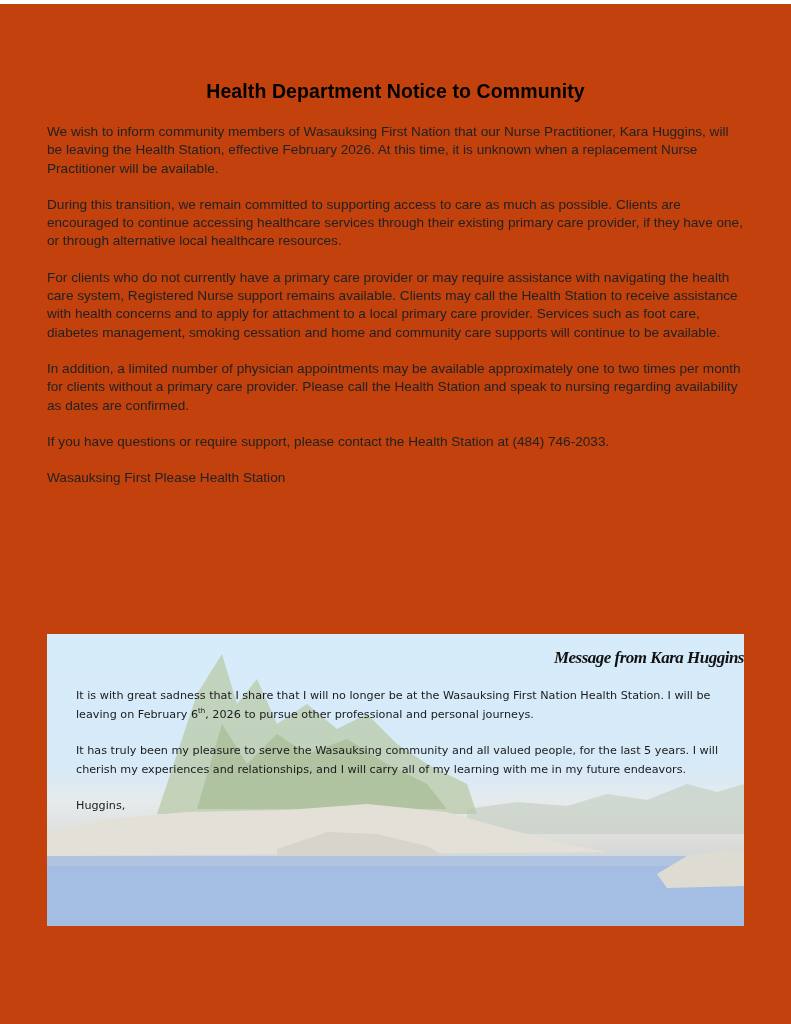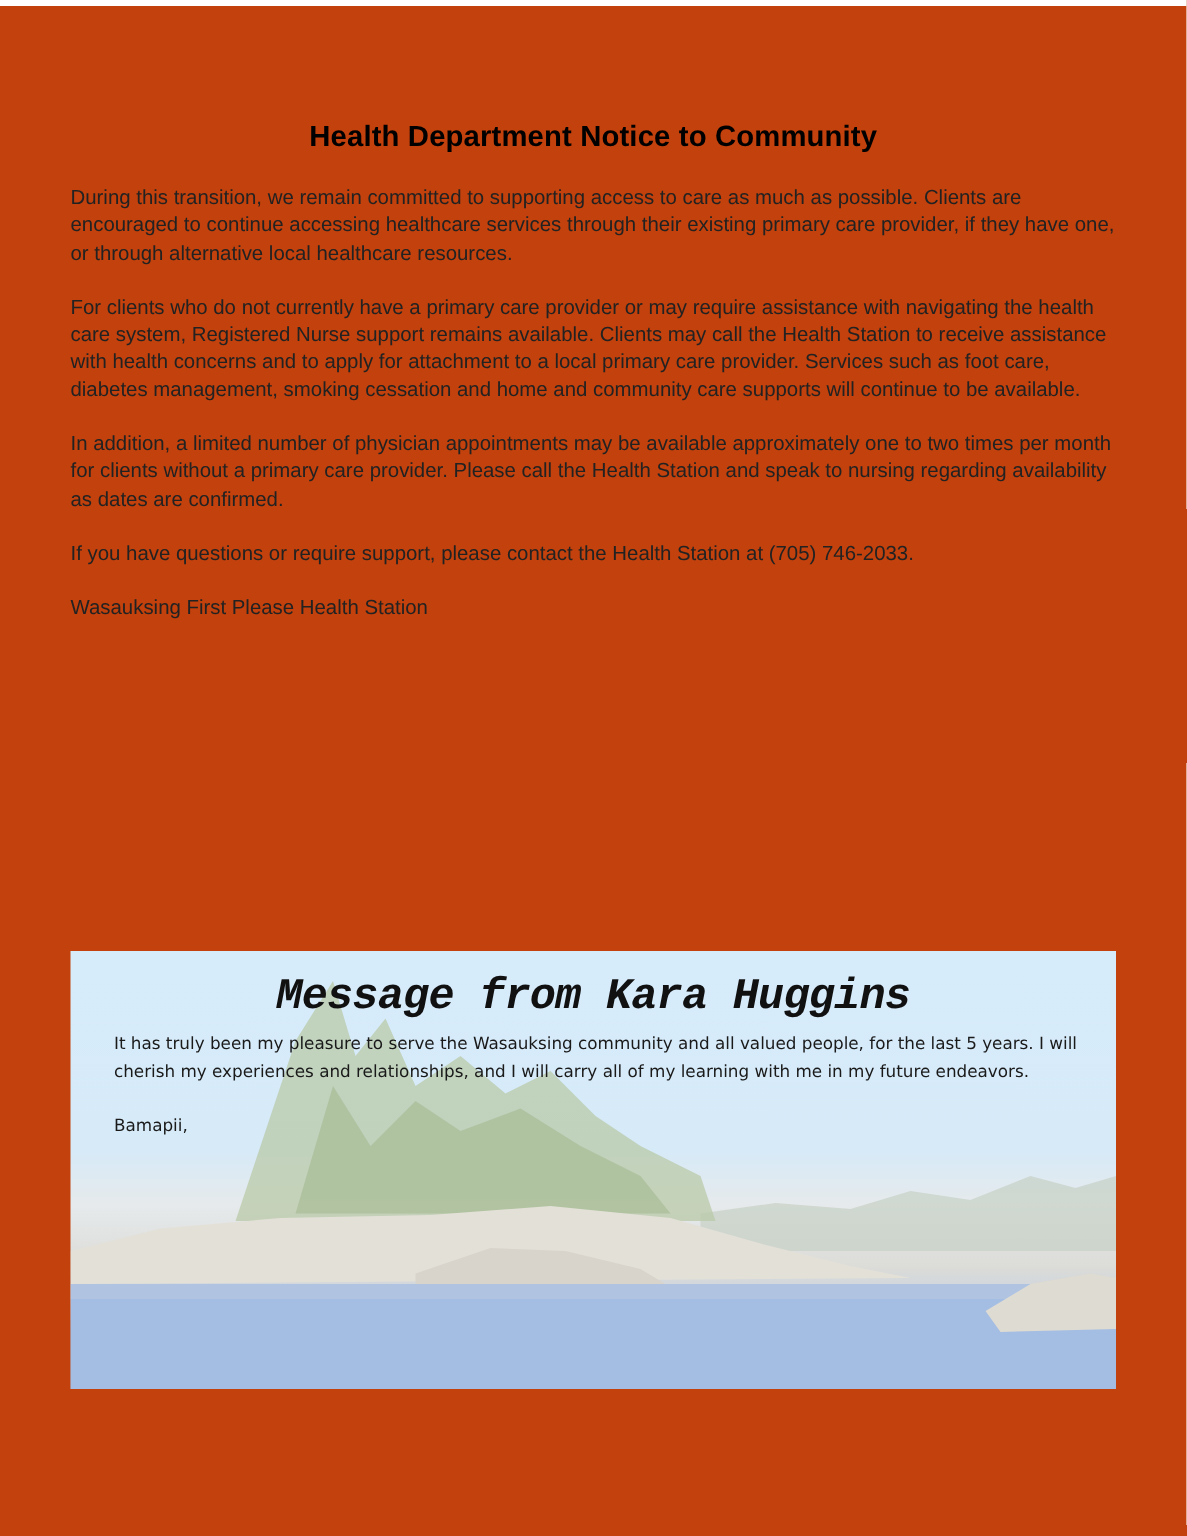--- a/index.html
+++ b/index.html
@@ -16,44 +16,45 @@
     }
     .body-text p { margin: 0 0 18px 0; }
     .body-text p.sig { margin: 0; }
     .message-box {
       position: absolute; left: 47px; top: 630px; width: 697px; height: 292px; overflow: hidden;
       background: linear-gradient(to bottom, #d7ecfb 0%, #d6eaf8 45%, #e6eaec 58%, #dcdcd8 72%, #c9d3e0 80%, #a9c0e0 86%, #a5bde0 100%);
     }
     .scene { position: absolute; left: 0; top: 0; width: 697px; height: 292px; }
     .message-inner { position: absolute; left: 0; top: 0; width: 697px; height: 292px; }
     .msg-title {
-      position: absolute; left: 0; top: 14px; width: 697px; text-align: center;
-      font-family: Liberation Mono, monospace; font-style: italic; font-weight: bold; font-size: 29px; color: #111;
+      position: absolute; left: 0; top: 14px; width: 697px; text-align: right;
+      font-family: Liberation Serif, serif; font-style: italic; font-weight: bold; font-size: 17px; color: #111;
       letter-spacing: -0.5px;
     }
     .msg-body {
       position: absolute; left: 29px; top: 53px; width: 650px;
       font-family: "DejaVu Sans", sans-serif; font-size: 11.2px; line-height: 18.5px; color: #1a1a1a;
     }
     .msg-body p { margin: 0 0 18px 0; }
     .msg-body p.closing { margin: 0; }
     .msg-body .sign-name { font-family: "DejaVu Serif", serif; font-style: italic; font-weight: bold; font-size: 11.5px; }
     sup { font-size: 7px; vertical-align: super; line-height: 0; }
   </style>
 </head>
 <body>
 
 <div class="page">
   <div class="title">Health Department Notice to Community</div>
 
   <div class="body-text">
+    <p>We wish to inform community members of Wasauksing First Nation that our Nurse Practitioner, Kara Huggins, will be leaving the Health Station, effective February 2026. At this time, it is unknown when a replacement Nurse Practitioner will be available.</p>
     <p>During this transition, we remain committed to supporting access to care as much as possible. Clients are encouraged to continue accessing healthcare services through their existing primary care provider, if they have one, or through alternative local healthcare resources.</p>
     <p>For clients who do not currently have a primary care provider or may require assistance with navigating the health care system, Registered Nurse support remains available. Clients may call the Health Station to receive assistance with health concerns and to apply for attachment to a local primary care provider. Services such as foot care, diabetes management, smoking cessation and home and community care supports will continue to be available.</p>
     <p>In addition, a limited number of physician appointments may be available approximately one to two times per month for clients without a primary care provider. Please call the Health Station and speak to nursing regarding availability as dates are confirmed.</p>
-    <p>If you have questions or require support, please contact the Health Station at (705) 746-2033.</p>
+    <p>If you have questions or require support, please contact the Health Station at (484) 746-2033.</p>
     <p class="sig">Wasauksing First Please Health Station</p>
   </div>
 
   <div class="message-box">
     <svg class="scene" viewBox="0 0 697 292" preserveAspectRatio="none">
 
       <path d="M420 175 L470 168 L520 172 L560 160 L600 166 L640 150 L670 158 L697 150 L697 200 L420 200 Z" fill="#c6d0c4" opacity="0.7"></path>
 
       <path d="M110 180 L130 120 L150 60 L175 20 L190 70 L210 45 L230 90 L260 70 L290 95 L320 80 L350 110 L380 130 L420 150 L430 180 Z" fill="#b9c9a8" opacity="0.75"></path>
       <path d="M150 175 L175 90 L200 130 L230 100 L260 120 L300 105 L340 130 L380 150 L400 175 Z" fill="#a8bc96" opacity="0.7"></path>
@@ -62,18 +63,19 @@
       <path d="M230 215 L280 198 L330 200 L380 212 L400 224 L230 226 Z" fill="#d8d4cc"></path>
       <path d="M610 240 L640 222 L680 215 L697 218 L697 245 L620 248 Z" fill="#d9d6ce"></path>
 
       <rect x="0" y="222" width="697" height="70" fill="#a4bde2"></rect>
       <rect x="0" y="222" width="697" height="10" fill="#b3c6e2" opacity="0.8"></rect>
       <path d="M610 240 L640 222 L680 215 L697 218 L697 252 L620 254 Z" fill="#dedbd3"></path>
     </svg>
     <div class="message-inner">
       <div class="msg-title">Message from Kara Huggins</div>
       <div class="msg-body">
+        <p><span>It is with great sadness that I share that I will no longer be at the Wasauksing First Nation Health Station.   I will be leaving on February 6</span><sup>th</sup><span>, 2026 to pursue other professional and personal journeys.</span></p>
         <p>It has truly been my pleasure to serve the Wasauksing community and all valued people, for the last 5 years.   I will cherish my experiences and relationships, and I will carry all of my learning with me in my future endeavors.</p>
-        <p class="closing">Bamapii,</p>
+        <p class="closing">Huggins,</p>
       </div>
     </div>
   </div>
 </div>
 
 </body></html>

